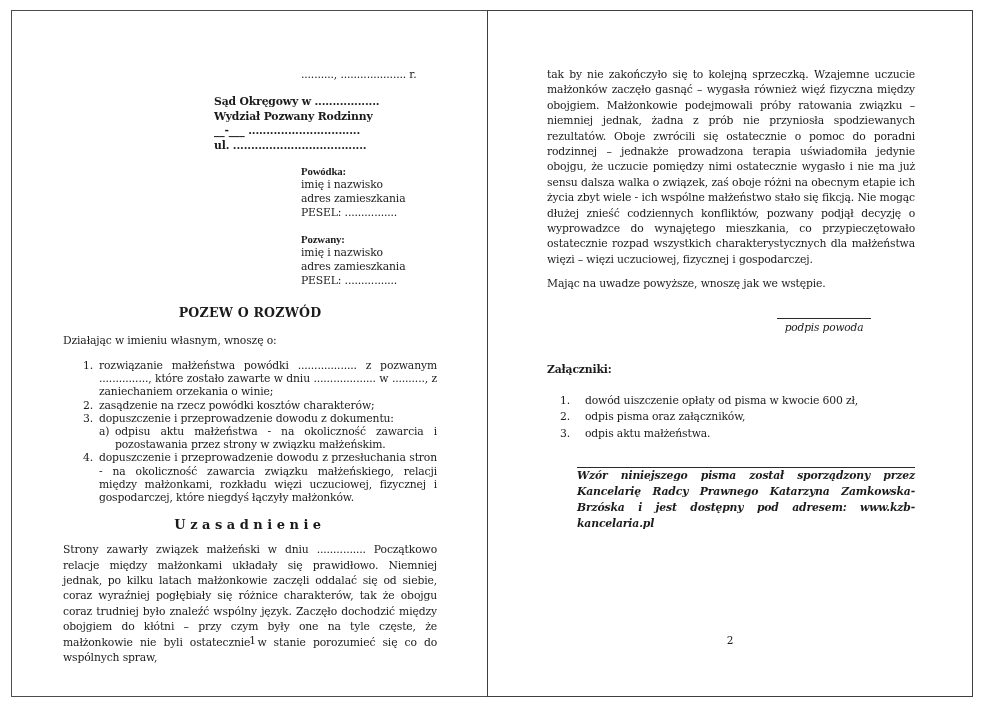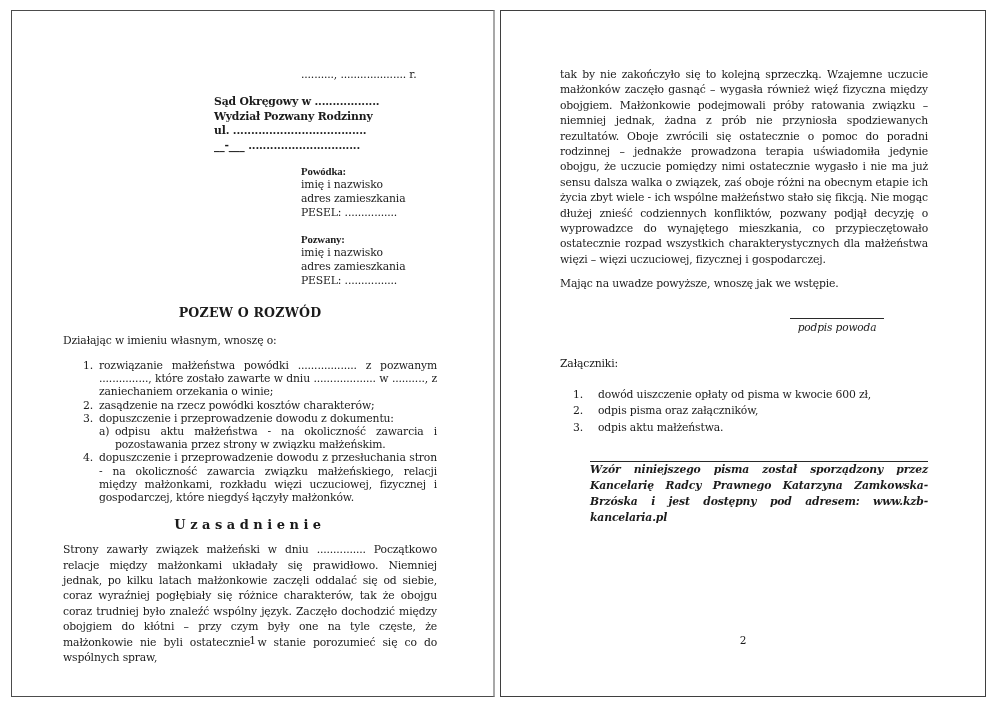--- a/index.html
+++ b/index.html
@@ -26,21 +26,21 @@
     font-size: 10.8px;
     letter-spacing: -0.15px;
   }
   .page-left {
     left: 11px;
     width: 484px;
     border: 1px solid #4c4c4c;
     border-right: 2px solid #a8a8a8;
   }
   .page-right {
-    left: 500px;
+    left: 487px;
     width: 486px;
     border: 1px solid #3f3f3f;
   }
   .content-left  { padding: 56px 56px 0 51px; }
   .content-right { padding: 56px 57px 0 59px; }
 
   .date-line {
     margin-left: 238px;
     line-height: 15px;
     white-space: nowrap;
@@ -104,22 +104,22 @@
     width: 94px;
     border-top: 1px solid #2a2a2a;
     text-align: center;
     padding-top: 2px;
   }
   .signature-caption {
     font-style: italic;
     font-size: 10.6px;
   }
   .attachments-heading {
-    margin-top: 24px;
-    font-weight: normal;
+    margin-top: 30px;
+    font-weight: bold;
   }
   .attachments-list {
     margin-top: 17px;
     margin-left: 13px;
     line-height: 16.6px;
   }
   .attachments-list .num { width: 25px; }
   .footer-note {
     margin-top: 25px;
     margin-left: 30px;
@@ -145,22 +145,22 @@
 <div id="canvas">
 
   <div class="page page-left">
     <div class="content-left">
 
       <div class="date-line">.........., .................... r.</div>
 
       <div class="court-block">
         <div>Sąd Okręgowy w ..................</div>
         <div>Wydział Pozwany Rodzinny</div>
+        <div>__-___ ...............................</div>
         <div>ul. .....................................</div>
-        <div>__-___ ...............................</div>
       </div>
 
       <div class="party-block party-plaintiff">
         <div class="party-label">Powódka:</div>
         <div>imię i nazwisko</div>
         <div>adres zamieszkania</div>
         <div>PESEL: ................</div>
       </div>
 
       <div class="party-block party-defendant">

